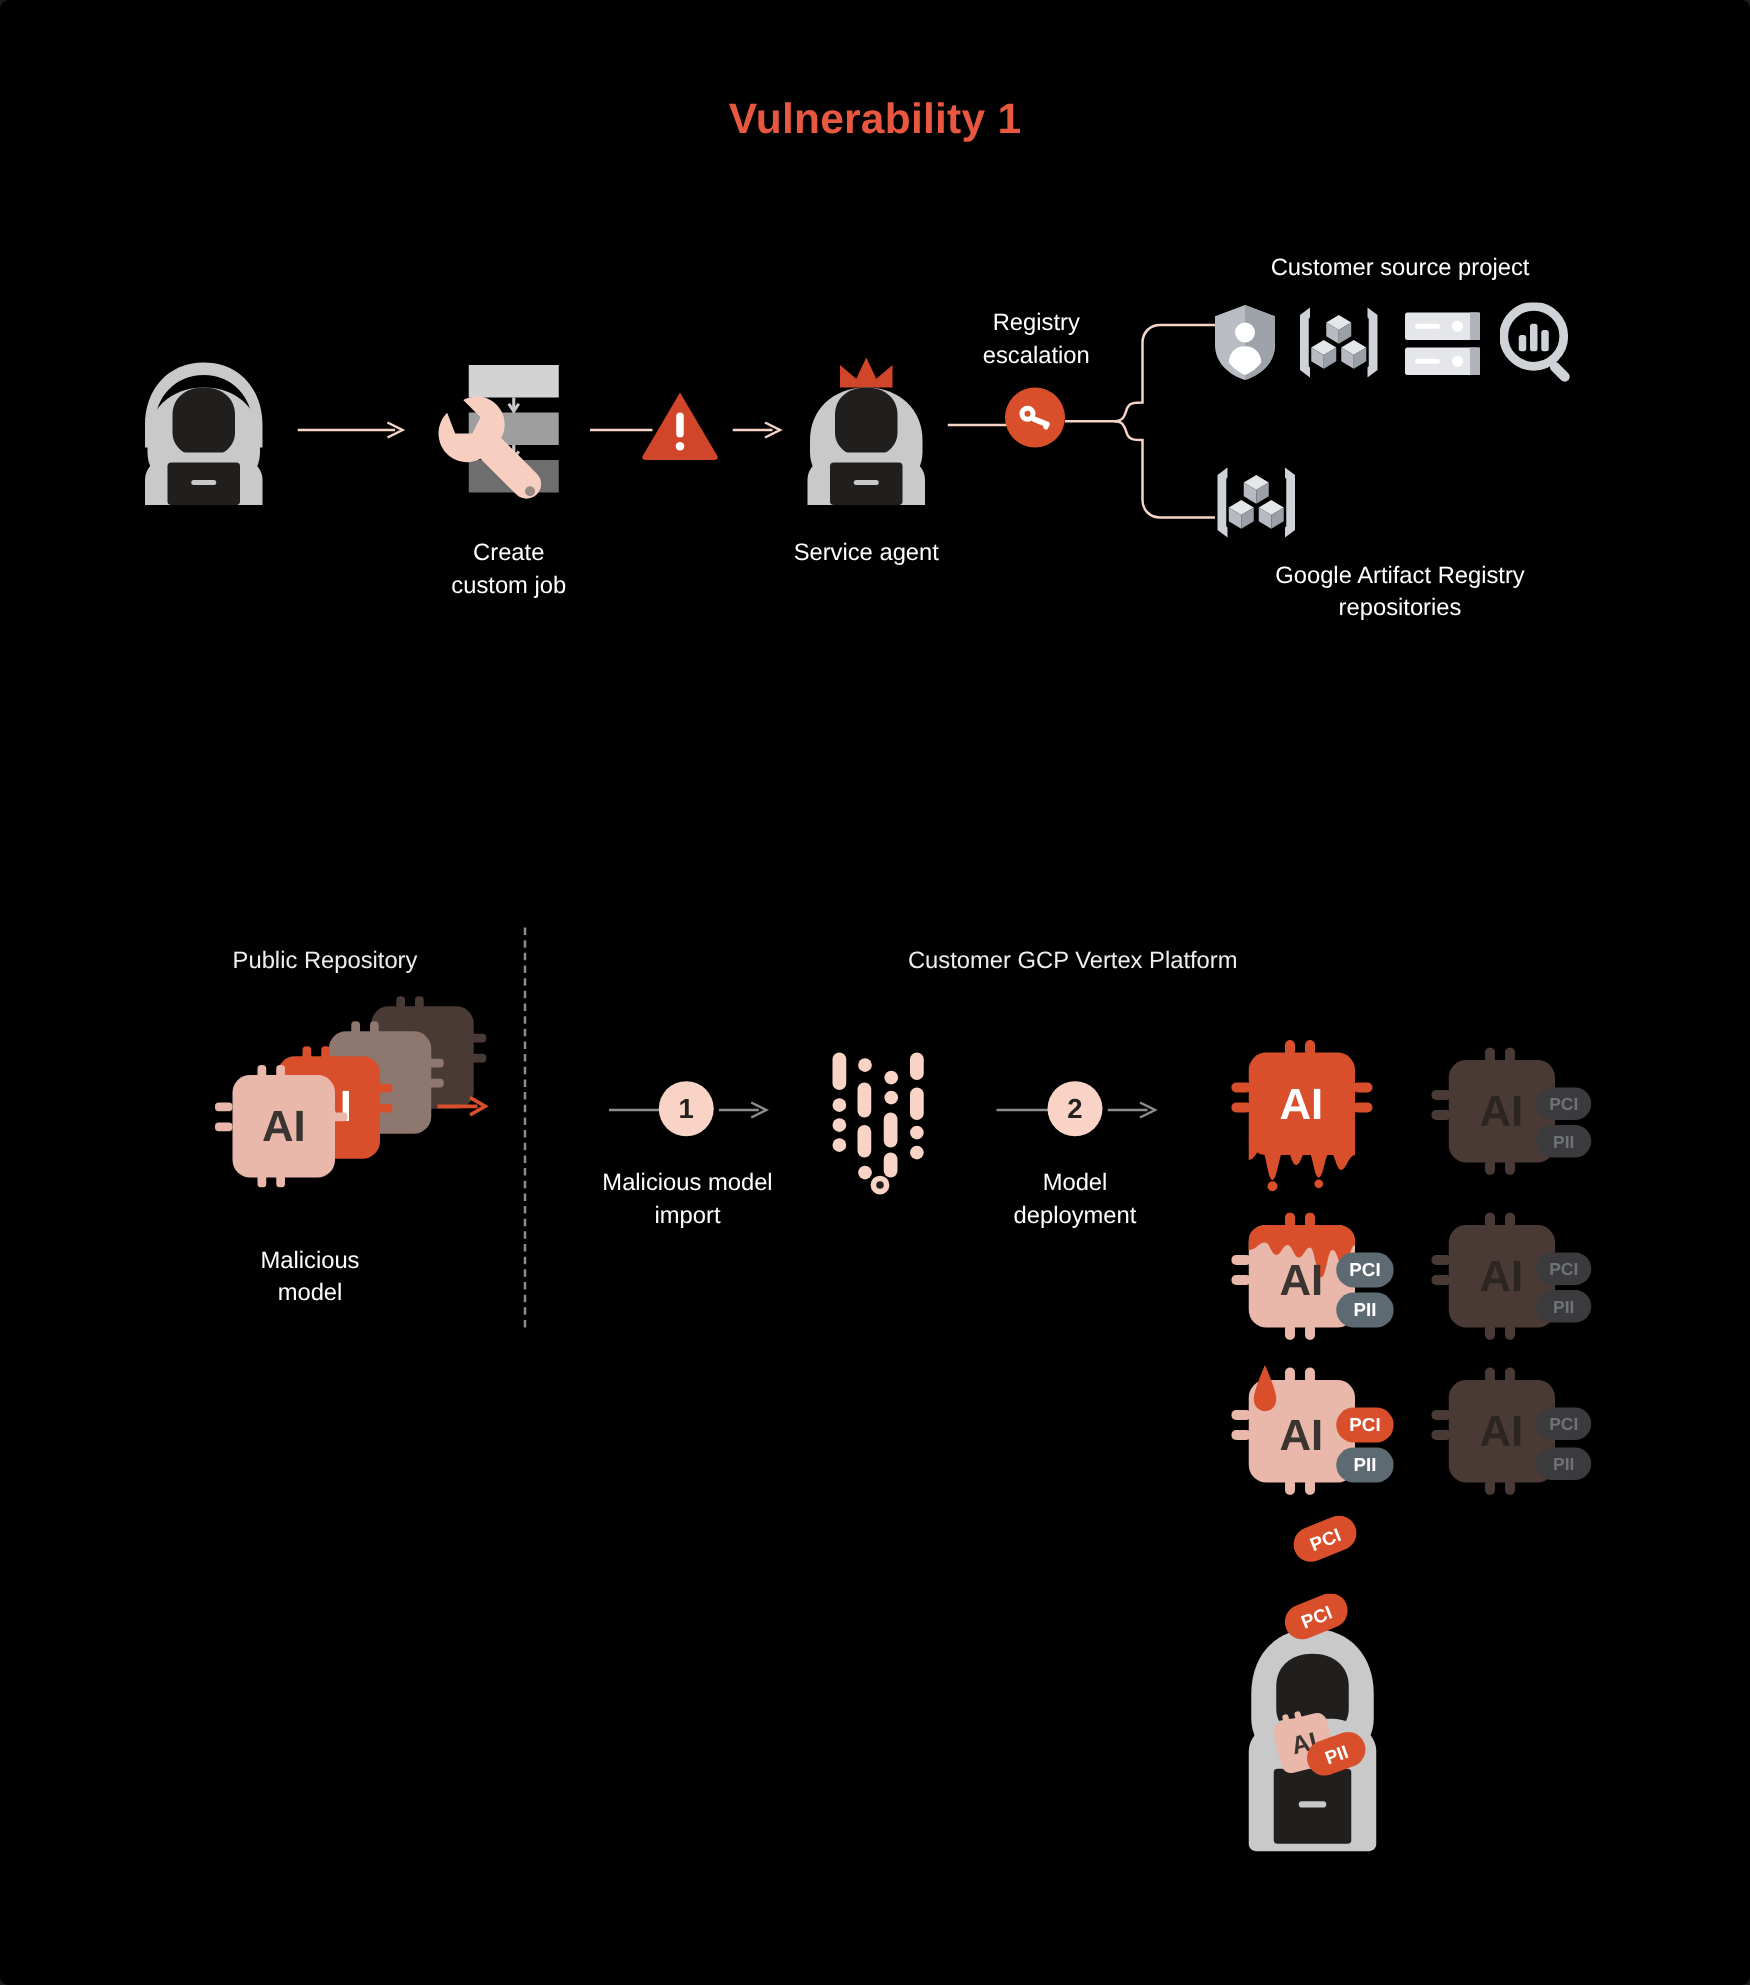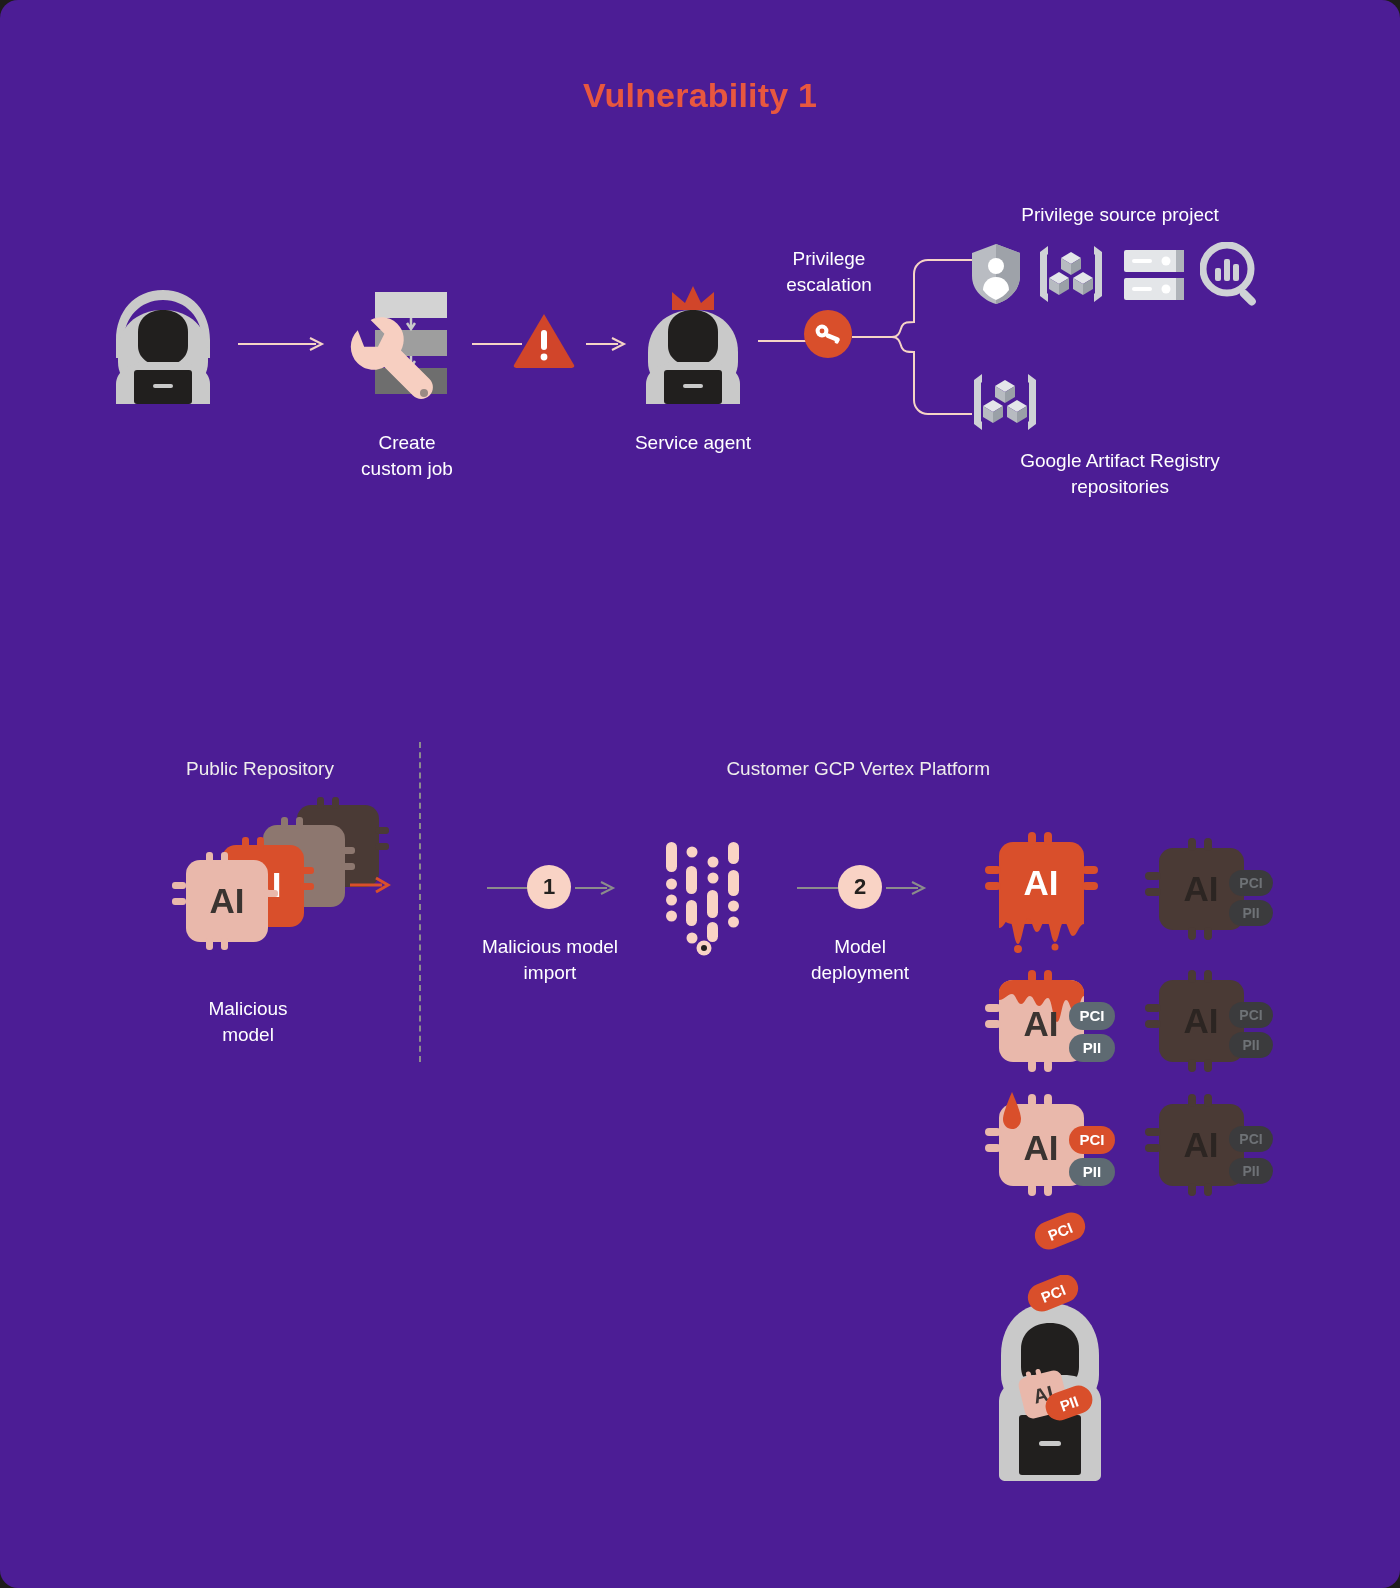--- a/index.html
+++ b/index.html
@@ -1,21 +1,21 @@
 <!DOCTYPE html>
 <html><head>
 <meta charset="utf-8">
 <style>
   html,body{margin:0;padding:0;background:#1e1c1b;}
   body{
     width:1400px;height:1588px;position:relative;overflow:hidden;
     font-family:"Liberation Sans","DejaVu Sans",sans-serif;
     color:#ffffff;
   }
-  .page{position:absolute;inset:0;background:#4c1d95;border-radius:18px;}
+  .page{position:absolute;inset:0;background:#000000;border-radius:7px;}
   .abs{position:absolute;}
 
   
   .vuln-title{
     width:100%;text-align:center;font-size:34px;font-weight:bold;
     color:#e8573f;letter-spacing:.2px;
   }
   .sec-head{
     font-size:19px;font-weight:normal;color:#efeeec;text-align:center;white-space:nowrap;
   }
@@ -107,21 +107,21 @@
       <path d="M10 74 C10 50 28 32 55 32 C82 32 100 50 100 74 L100 84 C100 94 95 102 88 108 L22 108 C15 102 10 94 10 84 Z" fill="#c9c9c9"></path>
       <path d="M30 54 C30 40 41 32 55 32 C69 32 80 40 80 54 L80 68 C80 80 69 88 55 88 C41 88 30 80 30 68 Z" fill="#211f1e"></path>
       <path d="M8 106 C8 94 20 86 36 84 L74 84 C90 86 102 94 102 106 L102 126 L8 126 Z" fill="#c9c9c9"></path>
       <rect x="26" y="92" width="58" height="34" rx="3" fill="#211f1e"></rect>
       <rect x="45" y="106" width="20" height="4" rx="2" fill="#c9c9c9"></rect>
     </svg>
   </div>
 
   <div class="abs cap" style="left:610px;top:430px;width:166px;">Service agent</div>
 
-  <div class="abs cap small" style="left:742px;top:246px;width:174px;">Privilege
+  <div class="abs cap small" style="left:742px;top:246px;width:174px;">Registry
 escalation</div>
 
   <div class="abs" style="left:758px;top:330px;">
     <svg width="48" height="6" viewBox="0 0 48 6">
         <line x1="0" y1="3" x2="48" y2="3" stroke="#f6d4c6" stroke-width="2"></line>
       </svg>
   </div>
 
   <div class="keycircle" style="left:804px;top:310px;width:48px;height:48px;">
     <svg width="28" height="24" viewBox="0 0 28 24">
@@ -132,21 +132,21 @@
     </svg>
   </div>
 
   <div class="abs" style="left:852px;top:252px;">
     <svg width="120" height="170" viewBox="0 0 120 170">
       <path d="M0 85 L40 85 C48 85 48 78 50 74 C52 70 56 70 62 70 L62 22 C62 14 68 8 76 8 L120 8" fill="none" stroke="#f6d4c6" stroke-width="2" stroke-linecap="round"></path>
       <path d="M40 85 C48 85 48 92 50 96 C52 100 56 100 62 100 L62 148 C62 156 68 162 76 162 L120 162" fill="none" stroke="#f6d4c6" stroke-width="2" stroke-linecap="round"></path>
     </svg>
   </div>
 
-  <div class="abs cap small" style="left:960px;top:202px;width:320px;">Privilege source project</div>
+  <div class="abs cap small" style="left:960px;top:202px;width:320px;">Customer source project</div>
 
   <div class="abs" style="left:968px;top:242px;width:56px;height:64px;">
     <svg viewBox="0 0 56 64" width="56" height="64">
       <path d="M28 2 L52 11 L52 34 C52 48 41 58 28 62 C15 58 4 48 4 34 L4 11 Z" fill="#b9bcc2"></path>
       <path d="M28 2 L52 11 L52 34 C52 48 41 58 28 62 Z" fill="#9ea2a9"></path>
       <circle cx="28" cy="24" r="8" fill="#ffffff"></circle>
       <path d="M28 35 C20 35 15 41 15 48 C19 53 23 56 28 58 C33 56 37 53 41 48 C41 41 36 35 28 35 Z" fill="#ffffff"></path>
     </svg>
   </div>
 

